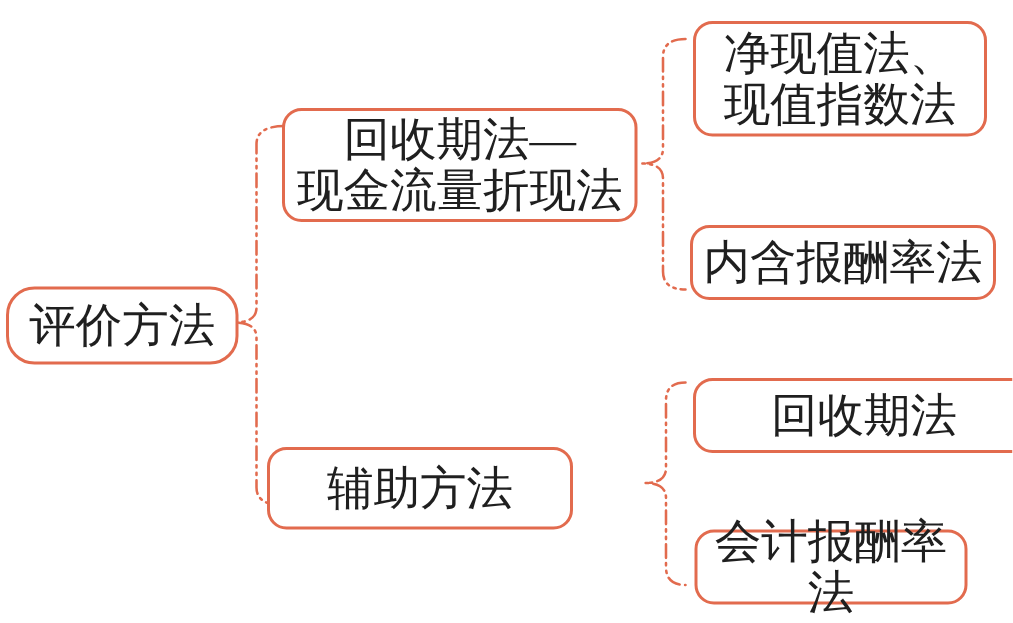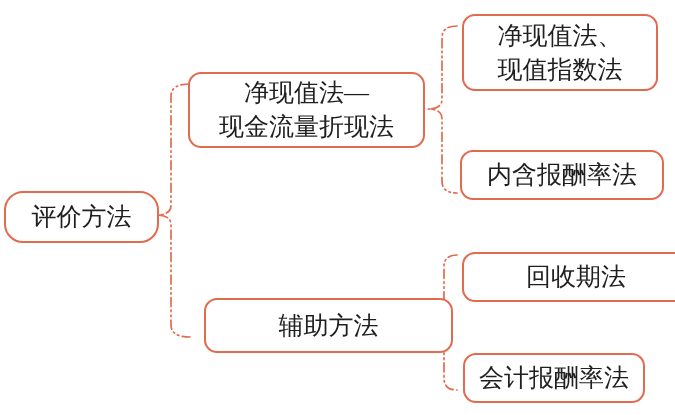--- a/index.html
+++ b/index.html
@@ -34,28 +34,28 @@
     position: absolute;
     box-sizing: border-box;
     border: 2px solid var(--node-border);
     border-radius: 13px;
     background: var(--background);
     display: flex;
     align-items: center;
     justify-content: center;
     text-align: center;
     color: var(--node-text);
-    font-size: 25px;
+    font-size: 31px;
     line-height: 34px;
   }
   .node .label { white-space: pre-line; }
   
   .n-root    { left: 4px;   top: 191px; width: 155px; height: 52px; border-radius: 19px; }
   .n-basic   { left: 188px; top: 72px;  width: 237px; height: 76px; }
-  .n-aux     { left: 204px; top: 298px; width: 249px; height: 55px; }
+  .n-aux     { left: 178px; top: 298px; width: 204px; height: 55px; }
   .n-npv     { left: 462px; top: 14px;  width: 196px; height: 77px; }
   .n-irr     { left: 460px; top: 150px; width: 204px; height: 50px; }
   .n-payback { left: 462px; top: 252px; width: 228px; height: 50px; }
   .n-arr     { left: 463px; top: 353px; width: 182px; height: 50px; }
 </style>
 </head>
 <body>
 
 <div class="stage">
 
@@ -63,21 +63,21 @@
     <path class="brace" d="M 190 84 Q 171 84 171 96 L 171 205 Q 171 215 156 215 Q 171 215 171 225 L 171 325 Q 171 337 190 337"></path>
     <path class="brace" d="M 457 26 Q 442 26 442 38 L 442 99 Q 442 109 428 109 Q 442 109 442 119 L 442 181 Q 442 193 457 193"></path>
     <path class="brace" d="M 457 255 Q 444 255 444 267 L 444 312 Q 444 322 430 322 Q 444 322 444 332 L 444 378 Q 444 390 457 390"></path>
   </svg>
 
   <div class="node n-root">
     <span class="label">评价方法</span>
   </div>
 
   <div class="node n-basic">
-    <span class="label">净现值法—
+    <span class="label">回收期法—
 现金流量折现法</span>
   </div>
 
   <div class="node n-npv">
     <span class="label">净现值法、
 现值指数法</span>
   </div>
 
   <div class="node n-irr">
     <span class="label">内含报酬率法</span>

